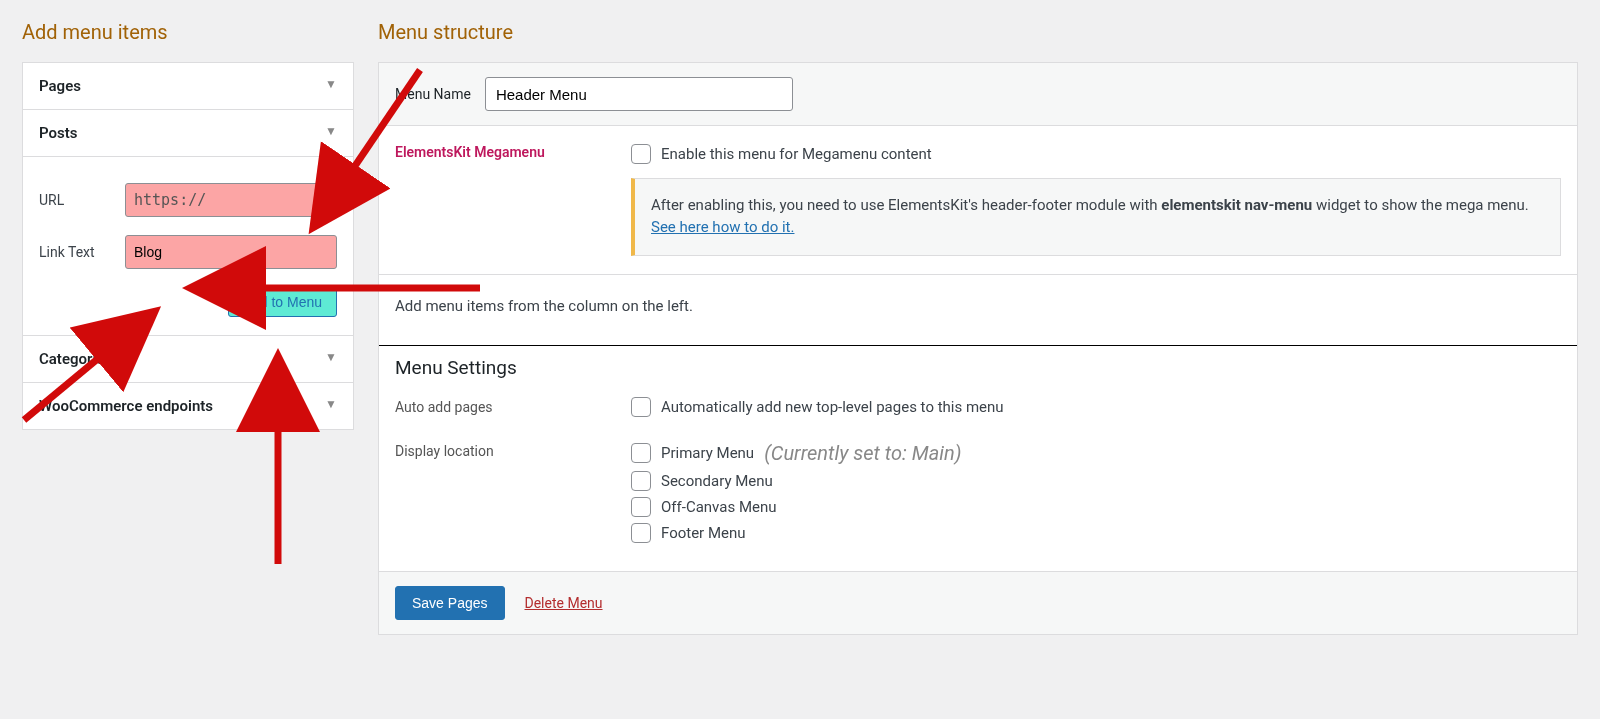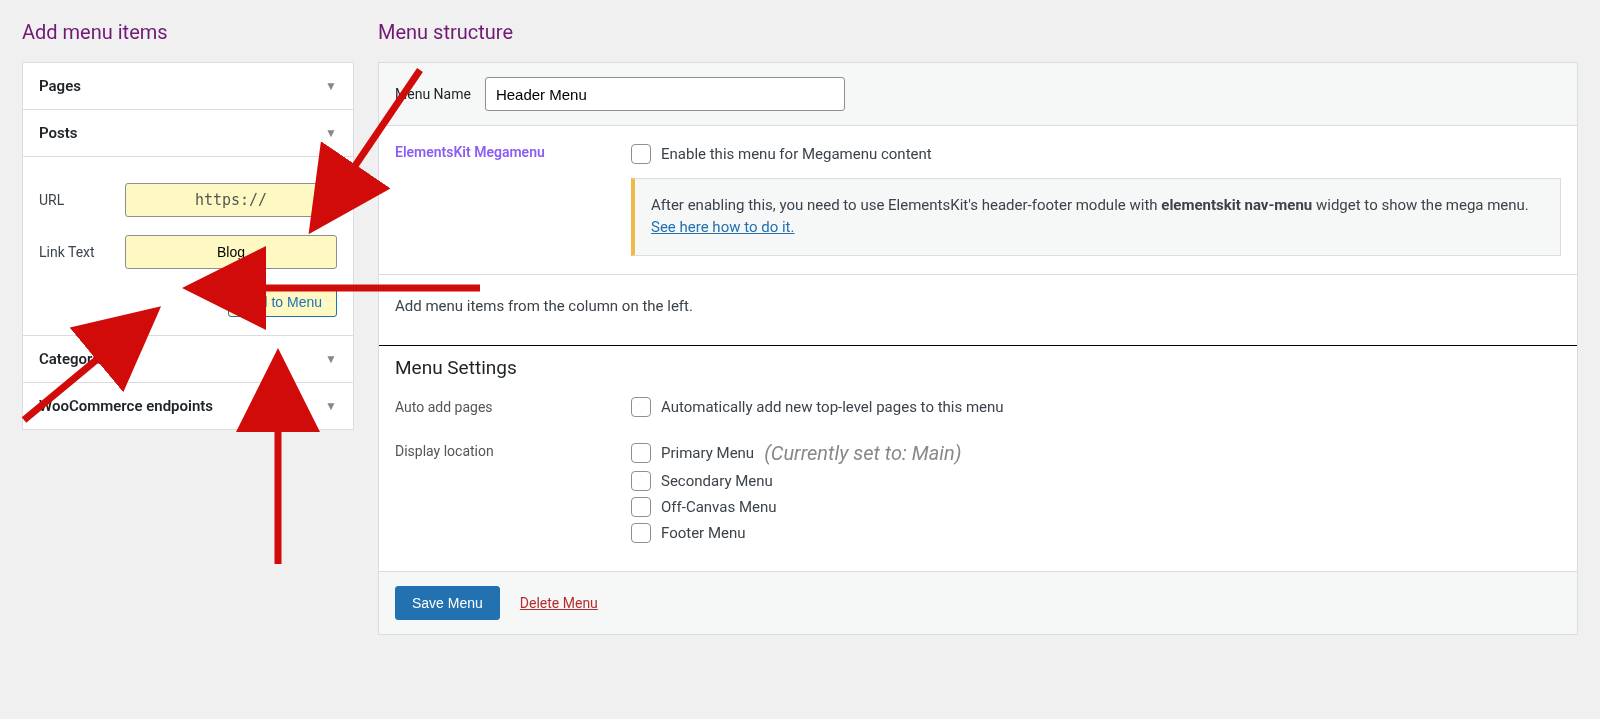--- a/index.html
+++ b/index.html
@@ -8,61 +8,60 @@
     font-family: -apple-system, BlinkMacSystemFont, "Segoe UI", Roboto, Helvetica, Arial, sans-serif;
     background:#f0f0f1;
     color:#1d2327;
     font-size:14px;
     width:1600px;
   }
   .wrap { position:relative; padding:20px 22px; width:1600px; height:719px; }
   .cols { display:flex; gap:24px; }
   
   .left { width:332px; flex:0 0 332px; }
-  h2.section-title { font-size:20px; font-weight:400; margin:0 0 18px 0; color:#701a75; }
+  h2.section-title { font-size:20px; font-weight:400; margin:0 0 18px 0; color:#a16207; }
   .accordion { border:1px solid #dcdcde; background:#fff; }
   .acc-head {
-    display:flex; align-items:center; justify-content:space-between;
+    display:flex; align-items:flex-start; justify-content:space-between;
     padding:14px 16px; font-size:15px; font-weight:600;
     border-top:1px solid #dcdcde; cursor:pointer; background:#fff;
   }
   .acc-head.first { border-top:none; }
   .acc-head.open { background:#f6f7f7; }
   .acc-caret { color:#888; font-size:12px; }
   .acc-body {
     border-top:1px solid #dcdcde;
     padding:26px 16px 18px 16px;
     background:#fff;
   }
   .form-row { display:flex; align-items:center; margin-bottom:18px; }
   .form-row label { width:86px; font-size:14px; color:#3c434a; }
   .form-row input[type=text] {
     flex:1; height:34px; padding:4px 8px;
     border:1px solid #8c8f94; border-radius:3px; font-size:14px;
-    background:#fef9c3;
-    text-align:center;
+    background:#fca5a5;
   }
   .form-row input.mono { font-family: Menlo, Consolas, monospace; font-size:15px; color:#555; }
   .btn-row { text-align:right; margin-top:6px; }
   .btn-secondary {
     display:inline-block; padding:6px 14px; font-size:14px;
-    color:#2271b1; background:#fef9c3; border:1px solid #2271b1;
+    color:#2271b1; background:#5eead4; border:1px solid #2271b1;
     border-radius:3px; cursor:pointer;
   }
 
   
   .right { flex:1; }
   .panel { border:1px solid #dcdcde; background:#fff; }
-  .row-label { width:236px; padding-left:0; font-size:14px; color:#8b5cf6; }
+  .row-label { width:236px; padding-left:0; font-size:14px; color:#be185d; }
   .menu-name-row {
     background:#f6f7f7; border-bottom:1px solid #dcdcde;
     padding:14px 16px; display:flex; align-items:center; gap:14px;
   }
   .menu-name-row input {
-    width:360px; height:34px; border:1px solid #8c8f94; border-radius:3px;
+    width:308px; height:34px; border:1px solid #8c8f94; border-radius:3px;
     padding:4px 10px; font-size:15px;
   }
   .mega-row { padding:18px 16px; border-bottom:1px solid #dcdcde; display:flex; align-items:flex-start; }
   .mega-col { flex:1; }
   .chk-line { display:flex; align-items:center; gap:10px; font-size:15px; color:#3c434a; margin-bottom:14px; }
   .notice {
     border:1px solid #dcdcde; border-left:4px solid #f0b849;
     background:#f6f7f7; padding:16px 16px; font-size:15px; color:#3c434a;
     line-height:1.45;
   }
@@ -192,21 +191,21 @@
               </div>
               <div class="chk-line">
                 <span class="chk"></span>
                 <span>Footer Menu</span>
               </div>
             </div>
           </div>
         </div>
 
         <div class="footer-bar">
-          <button class="btn-primary">Save Menu</button>
+          <button class="btn-primary">Save Pages</button>
           <a class="link-danger">Delete Menu</a>
         </div>
 
       </div>
     </div>
 
   </div>
 
   <svg class="overlay" width="1600" height="719">
     <defs>

